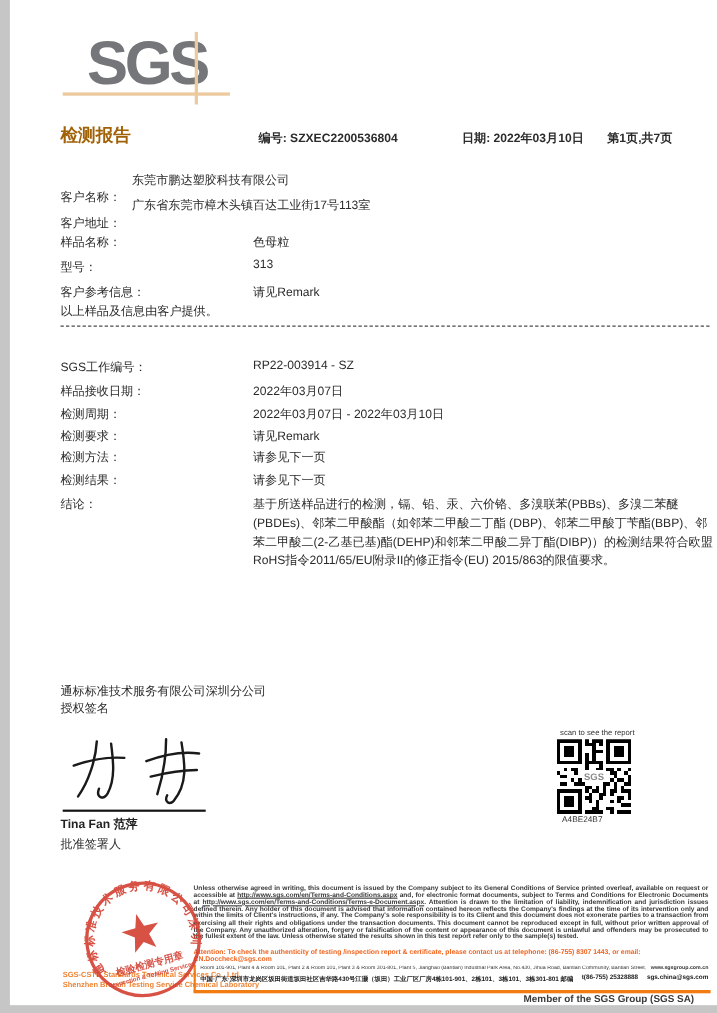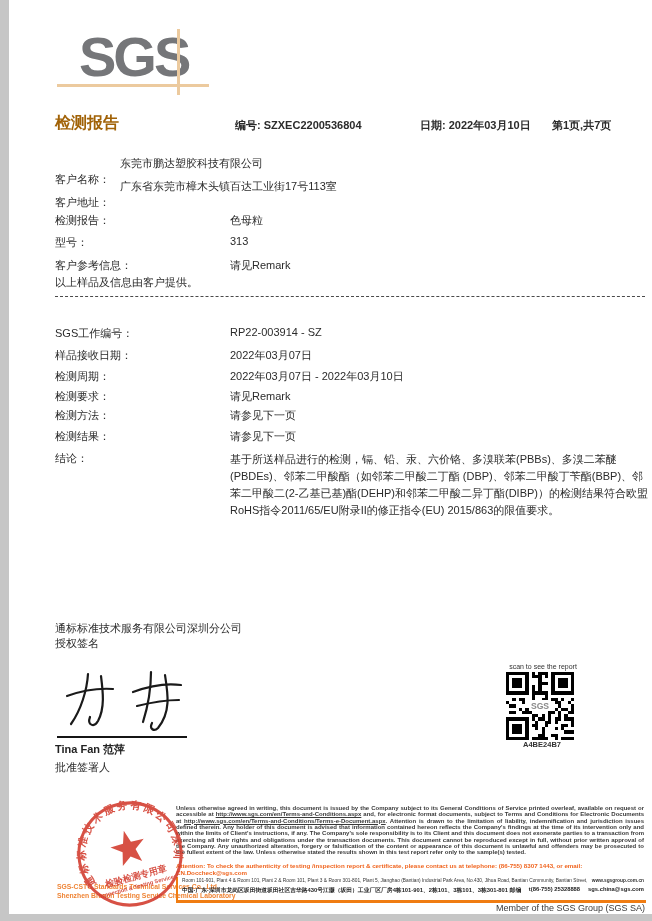--- a/index.html
+++ b/index.html
@@ -34,38 +34,38 @@
   .sig-company { position:absolute; left:46px; top:621px; font-size:11px; color:#2b2b2b; font-weight:500; }
   .sig-auth    { position:absolute; left:46px; top:636px; font-size:11px; color:#2b2b2b; font-weight:500; }
   .sig-svg     { position:absolute; left:52px; top:664px; }
   .sig-line    { position:absolute; left:48px; top:736px; width:130px; border-top:2px solid #151515; }
   .sig-name    { position:absolute; left:46px; top:742px; font-size:11px; font-weight:600; color:#222; }
   .sig-role    { position:absolute; left:46px; top:760px; font-size:11px; color:#2b2b2b; font-weight:500; }
 
   
   .qr-caption { position:absolute; left:489px; top:663px; width:90px; text-align:center; font-size:7px; color:#333; }
   .qr-box     { position:absolute; left:497px; top:672px; width:68px; height:68px; }
-  .qr-code-id { position:absolute; left:488px; top:740px; width:90px; text-align:center; font-size:7.5px; color:#333;font-weight:bold; }
+  .qr-code-id { position:absolute; left:502px; top:740px; width:90px; font-size:7.5px; color:#333; }
 
   
   .stamp { position:absolute; left:63px; top:796px; z-index:5; }
   .f-co1 { position:absolute; left:48px; top:883px; font-size:6.8px; color:#ef8435; font-weight:600; }
   .f-co2 { position:absolute; left:48px; top:892px; font-size:6.8px; color:#ef8435; font-weight:600; }
   .legal { position:absolute; left:167px; top:805px; width:468px; font-size:6px; line-height:6.35px; color:#3a3a3a; text-align:justify; font-weight:600; }
   .legal .url { text-decoration:underline; }
   .attention { position:absolute; left:167px; top:862px; width:468px; font-size:6.2px; line-height:7px; color:#f0641e; font-weight:bold; }
   .addr1 { position:absolute; left:173px; top:878px; width:462px; display:flex; font-size:4.8px; color:#333; white-space:nowrap; }
   .addr1 .a { flex:1; overflow:hidden; }
   .addr1 .w { margin-left:5px; font-weight:600; }
   .addr2 { position:absolute; left:173px; top:886px; width:462px; display:flex; font-size:5.8px; color:#222; white-space:nowrap; font-weight:600; }
   .addr2 .a { flex:1; overflow:hidden; }
   .addr2 .p { margin:0 8px; }
   .f-vline { position:absolute; left:167px; top:877px; width:2px; height:25px; background:#f07c12; }
   .f-rule  { position:absolute; left:167px; top:900px; width:470px; height:2.5px; background:#f07c12; }
-  .member  { position:absolute; right:7px; top:903px; font-size:9px; color:#3a3a3a; font-weight:400;padding-left:16px; }
+  .member  { position:absolute; right:21px; top:903px; font-size:9px; color:#3a3a3a; font-weight:700;padding-left:16px; }
 </style>
 </head>
 <body>
 
 <div class="page">
 
   <div class="logo-text">SGS</div>
   <div class="logo-hline"></div>
   <div class="logo-vline"></div>
 
@@ -77,21 +77,21 @@
   <div class="row w1" style="top:156px">
     <span class="lbl">客户名称：</span>
     <span>东莞市鹏达塑胶科技有限公司</span>
   </div>
   <div class="row w1" style="top:179px">
     <span class="lbl">客户地址：</span>
     <span>广东省东莞市樟木头镇百达工业街17号113室</span>
   </div>
 
   <div class="row w2" style="top:213px">
-    <span class="lbl">检测报告：</span>
+    <span class="lbl">样品名称：</span>
     <span>色母粒</span>
   </div>
   <div class="row w2" style="top:235px">
     <span class="lbl">型号：</span>
     <span>313</span>
   </div>
   <div class="row w2" style="top:258px">
     <span class="lbl">客户参考信息：</span>
     <span>请见Remark</span>
   </div>

